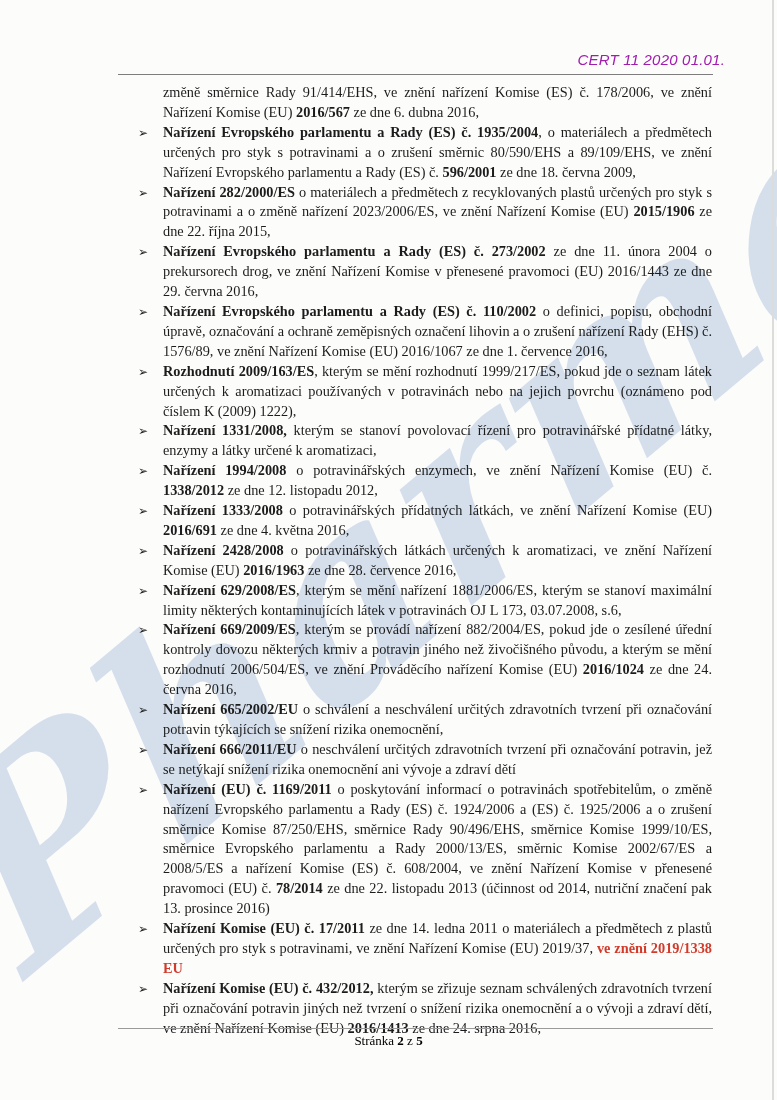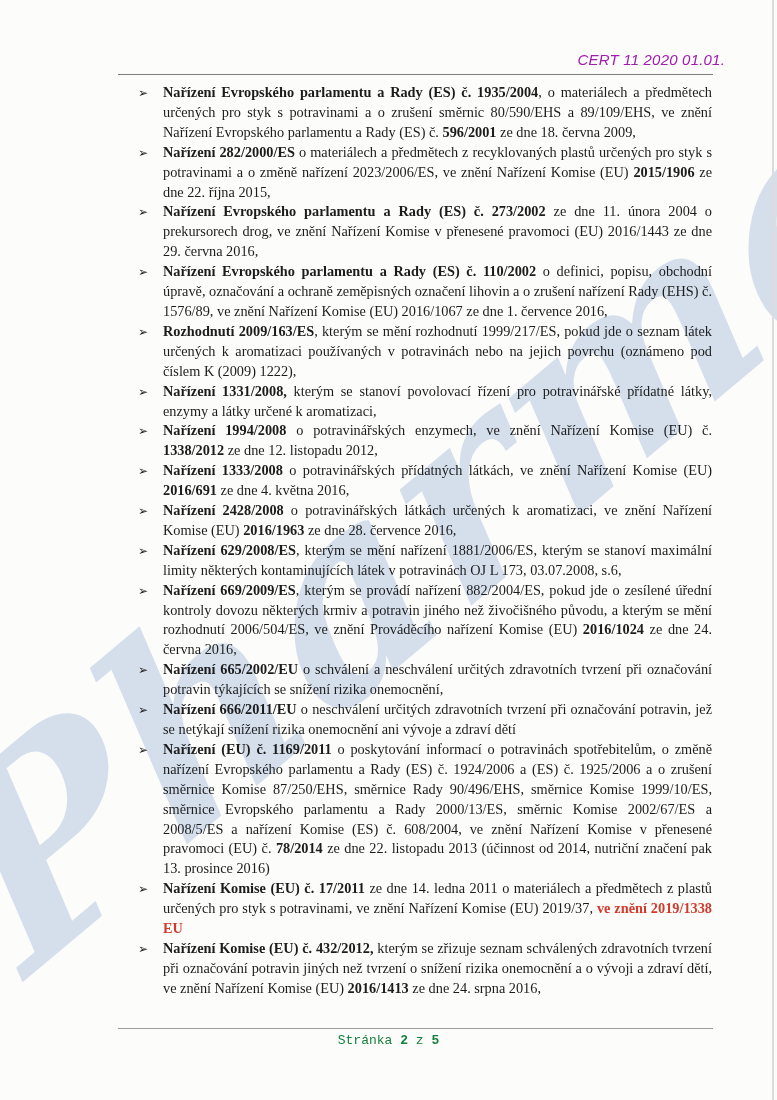--- a/index.html
+++ b/index.html
@@ -75,38 +75,39 @@
     left: 118px;
     right: 64px;
     border-top: 1.5px solid #9a9a9a;
   }
   .footer {
     position: absolute;
     top: 1033px;
     left: 0;
     width: 100%;
     text-align: center;
-    font-family: Liberation Mono, monospace;
+    font-family: Liberation Serif, serif;
     font-size: 13px;
-    color: #15803d;
+    color: #000000;
   }
 </style>
 </head>
 <body>
 
 <div class="page">
 
   <div class="watermark">
     <span class="wm-main">Pharma</span>
   </div>
 
   <div class="header">CERT 11 2020 01.01.</div>
   <div class="header-rule"></div>
 
   <div class="content">
+    <p class="para" id="intro-para"><span>změně směrnice Rady 91/414/EHS, ve znění nařízení Komise (ES) č. 178/2006, ve znění Nařízení Komise (EU) </span><span class="b">2016/567</span><span> ze dne 6. dubna 2016,</span></p>
     <div id="regulation-list">
         <p class="para"><span class="bullet">➢</span><span class="b">Nařízení Evropského parlamentu a Rady (ES) č. 1935/2004</span><span>, o materiálech a předmětech určených pro styk s potravinami a o zrušení směrnic 80/590/EHS a 89/109/EHS, ve znění Nařízení Evropského parlamentu a Rady (ES) č. </span><span class="b">596/2001</span><span> ze dne 18. června 2009,</span></p>
         <p class="para"><span class="bullet">➢</span><span class="b">Nařízení 282/2000/ES</span><span> o materiálech a předmětech z recyklovaných plastů určených pro styk s potravinami a o změně nařízení 2023/2006/ES, ve znění Nařízení Komise (EU) </span><span class="b">2015/1906</span><span> ze dne 22. října 2015,</span></p>
         <p class="para"><span class="bullet">➢</span><span class="b">Nařízení Evropského parlamentu a Rady (ES) č. 273/2002</span><span> ze dne 11. února 2004 o prekursorech drog, ve znění Nařízení Komise v přenesené pravomoci (EU) 2016/1443 ze dne 29. června 2016,</span></p>
         <p class="para"><span class="bullet">➢</span><span class="b">Nařízení Evropského parlamentu a Rady (ES) č. 110/2002</span><span> o definici, popisu, obchodní úpravě, označování a ochraně zeměpisných označení lihovin a o zrušení nařízení Rady (EHS) č. 1576/89, ve znění Nařízení Komise (EU) 2016/1067 ze dne 1. července 2016,</span></p>
         <p class="para"><span class="bullet">➢</span><span class="b">Rozhodnutí 2009/163/ES</span><span>, kterým se mění rozhodnutí 1999/217/ES, pokud jde o seznam látek určených k aromatizaci používaných v potravinách nebo na jejich povrchu (oznámeno pod číslem K (2009) 1222),</span></p>
         <p class="para"><span class="bullet">➢</span><span class="b">Nařízení 1331/2008,</span><span> kterým se stanoví povolovací řízení pro potravinářské přídatné látky, enzymy a látky určené k aromatizaci,</span></p>
         <p class="para"><span class="bullet">➢</span><span class="b">Nařízení 1994/2008</span><span> o potravinářských enzymech, ve znění Nařízení Komise (EU) č. </span><span class="b">1338/2012</span><span> ze dne 12. listopadu 2012,</span></p>
         <p class="para"><span class="bullet">➢</span><span class="b">Nařízení 1333/2008</span><span> o potravinářských přídatných látkách, ve znění Nařízení Komise (EU) </span><span class="b">2016/691</span><span> ze dne 4. května 2016,</span></p>
         <p class="para"><span class="bullet">➢</span><span class="b">Nařízení 2428/2008</span><span> o potravinářských látkách určených k aromatizaci, ve znění Nařízení Komise (EU) </span><span class="b">2016/1963</span><span> ze dne 28. července 2016,</span></p>

